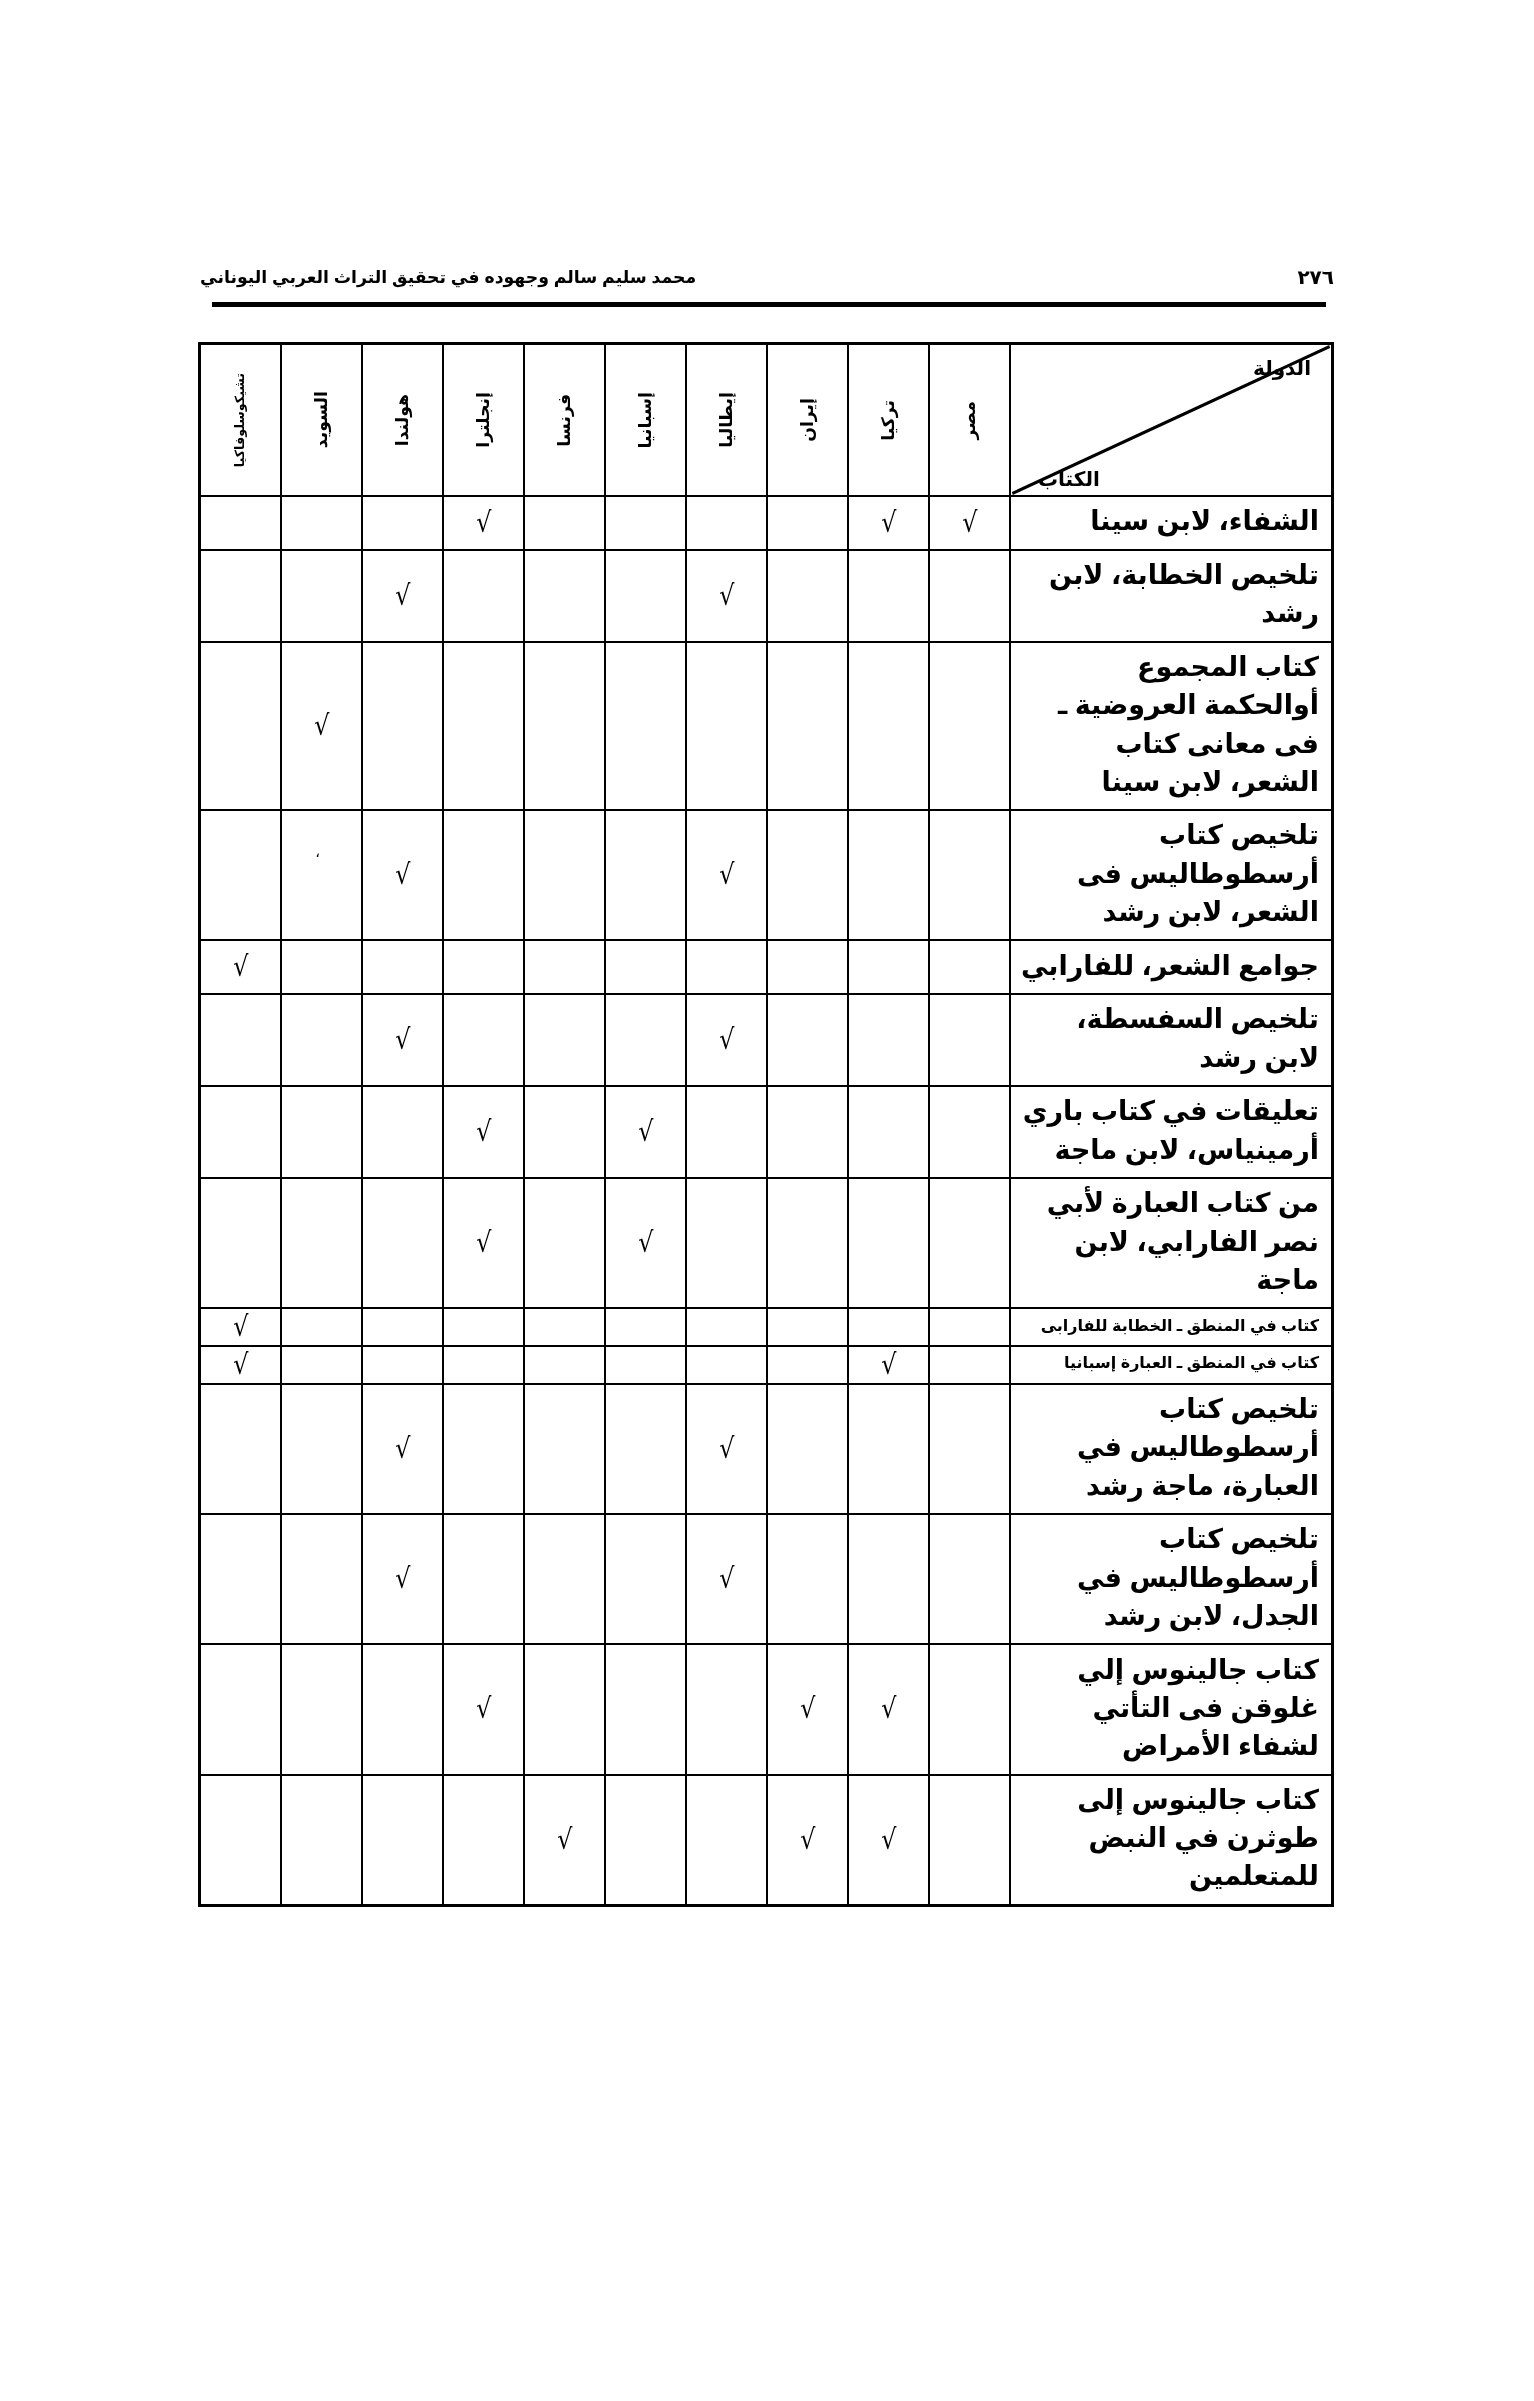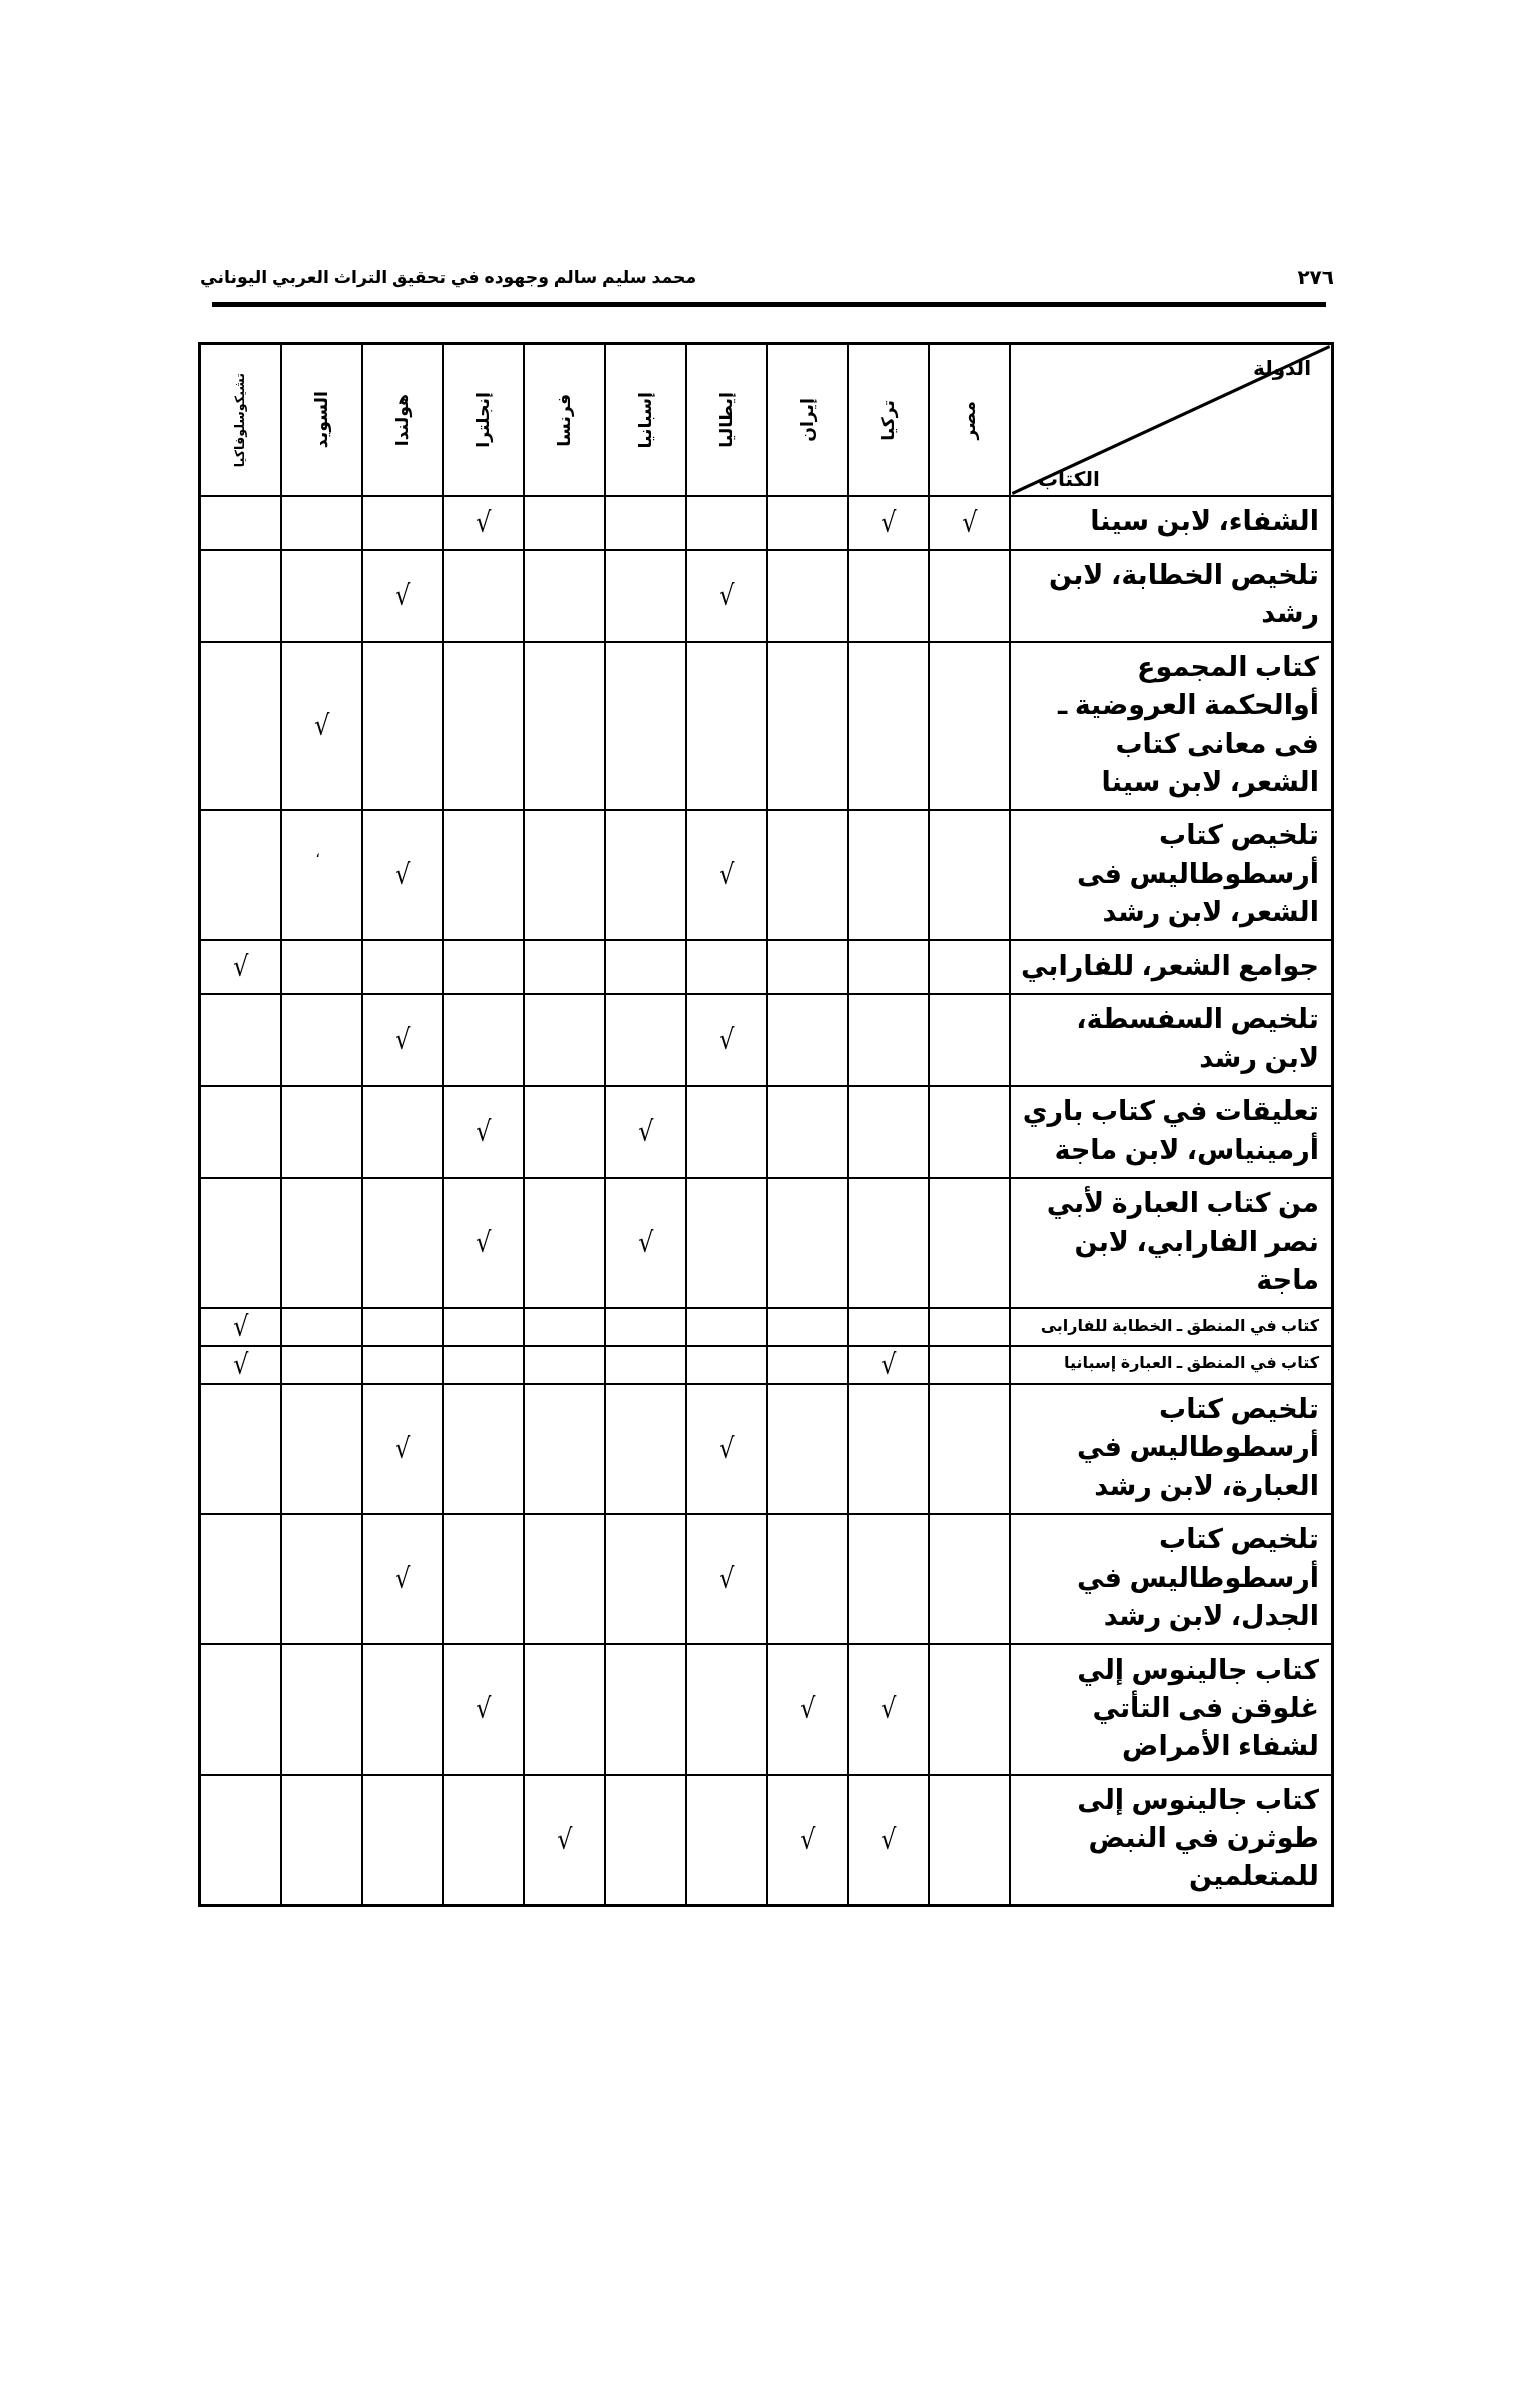--- a/index.html
+++ b/index.html
@@ -348,21 +348,21 @@
             <td class="mark"></td>
             <td class="mark"></td>
             <td class="mark"></td>
             <td class="mark"></td>
             <td class="mark"></td>
             <td class="mark"></td>
             <td class="mark"></td>
             <td class="mark"><span class="check">√</span></td>
           </tr>
           <tr>
-            <td class="title">تلخيص كتاب أرسطوطاليس في العبارة، لابن رشد</td>
+            <td class="title">تلخيص كتاب أرسطوطاليس في العبارة، ماجة رشد</td>
             <td class="mark"></td>
             <td class="mark"></td>
             <td class="mark"></td>
             <td class="mark"><span class="check">√</span></td>
             <td class="mark"></td>
             <td class="mark"></td>
             <td class="mark"></td>
             <td class="mark"><span class="check">√</span></td>
             <td class="mark"></td>
             <td class="mark"></td>

